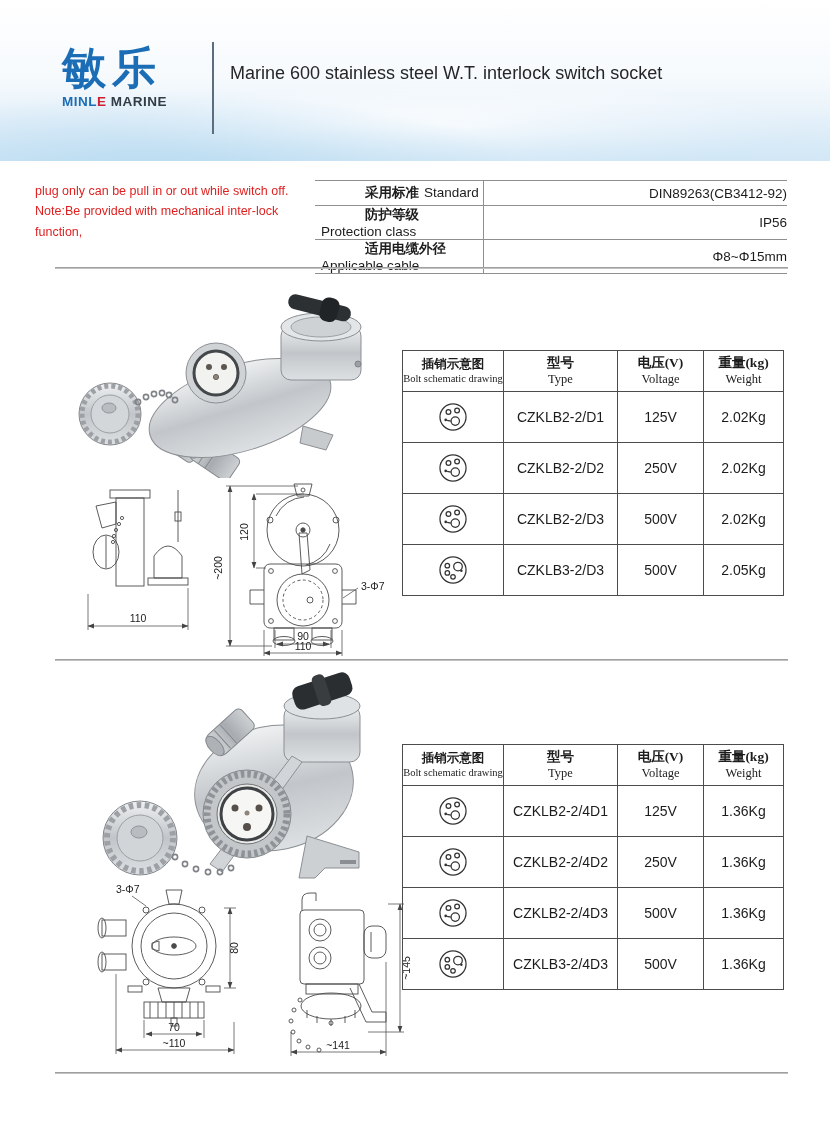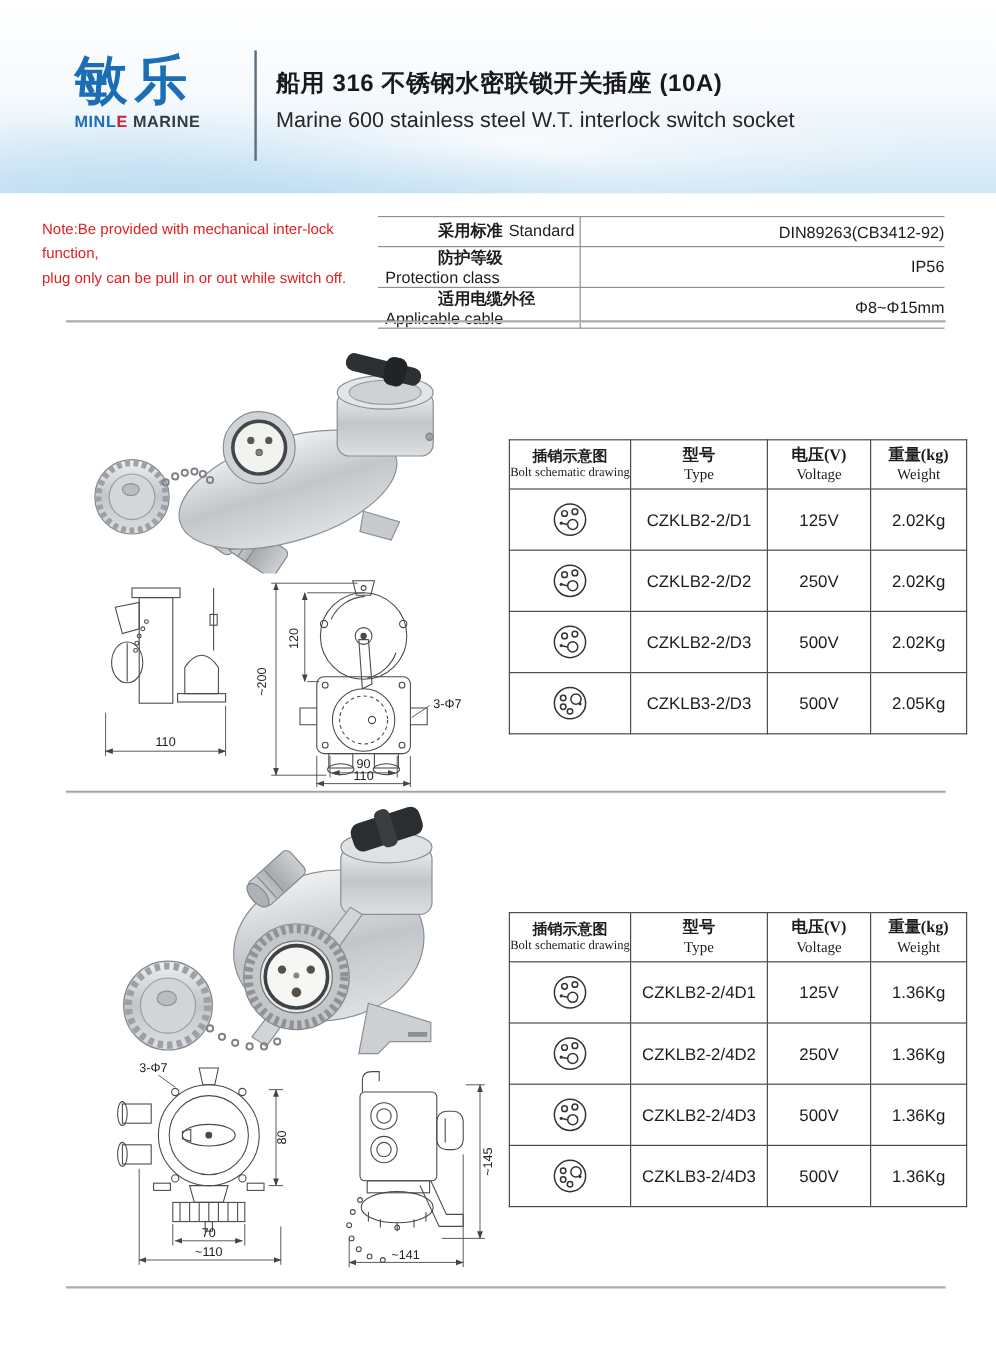--- a/index.html
+++ b/index.html
@@ -33,21 +33,21 @@
            font-size:13.5px;padding:0;}
   .spec td.lbl{width:162px;padding-left:6px;border-right:1px solid #8f8f8f;}
   .spec td.lbl b{font-family:"Liberation Serif",serif;font-weight:bold;margin-right:5px;padding-left:44px;}
   .spec td.val{text-align:right;}
 
   
   .hr{position:absolute;left:55px;width:733px;height:2px;
       background:linear-gradient(to bottom,#8f8f8f,#d2d2d2);}
 
   
-  .ptable{position:absolute;left:424px;width:379px;border-collapse:collapse;table-layout:fixed;margin-top:16px;}
+  .ptable{position:absolute;left:402px;width:379px;border-collapse:collapse;table-layout:fixed;}
   .ptable th,.ptable td{border:1px solid #4c4c4c;text-align:center;vertical-align:middle;padding:0;}
   .ptable th{height:40px;font-weight:normal;}
   .ptable td{height:50px;font-size:14px;}
   .ptable .c1{width:100px;} .ptable .c2{width:113px;} .ptable .c3{width:85px;} .ptable .c4{width:79px;}
   .th-cn{display:block;font-size:13.5px;font-weight:bold;font-family:"Liberation Serif",serif;line-height:1.25;}
   .th-en{display:block;font-size:12.5px;font-family:"Liberation Serif",serif;line-height:1.15;}
   .th-cn.small{font-size:12.5px;} .th-en.small{font-size:10.5px;}
   .schem svg{display:none;width:34px;height:34px;vertical-align:middle;}
   .schem[data-variant="pin2"] svg.icon-pin2{display:inline-block;}
   .schem[data-variant="pin3"] svg.icon-pin3{display:inline-block;}
@@ -95,28 +95,27 @@
 
 <div id="page">
 
   <div class="header">
     <div class="logo">
       <div class="logo-cn">敏乐</div>
       <div class="logo-en"><span>MINL</span><span class="red">E</span><span class="dark"> MARINE</span></div>
     </div>
     <div class="vdiv"></div>
     <div class="titles">
-      <div class="title-cn">船用 316 不锈钢水密联锁开关插座 (10A)</div>
       <div class="title-en">Marine 600 stainless steel W.T. interlock switch socket</div>
     </div>
   </div>
 
   <div class="note">
+    <div>plug only can be pull in or out while switch off.</div>
     <div>Note:Be provided with mechanical inter-lock function,</div>
-    <div>plug only can be pull in or out while switch off.</div>
   </div>
 
   <table class="spec">
     <tbody>
         <tr>
       <td class="lbl"><b>采用标准</b><span>Standard</span></td>
       <td class="val">DIN89263(CB3412-92)</td>
     </tr>
     <tr>
       <td class="lbl"><b>防护等级</b><span>Protection class</span></td>

